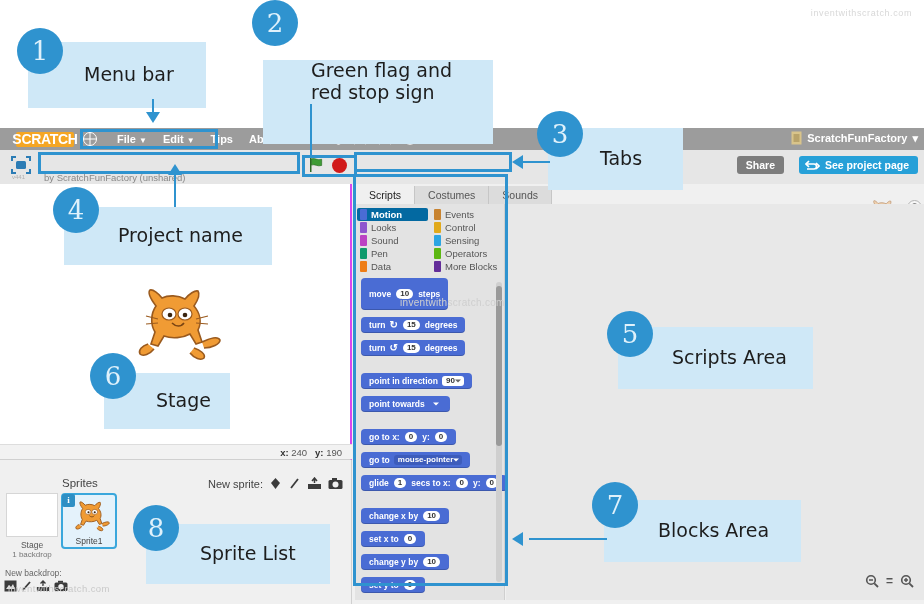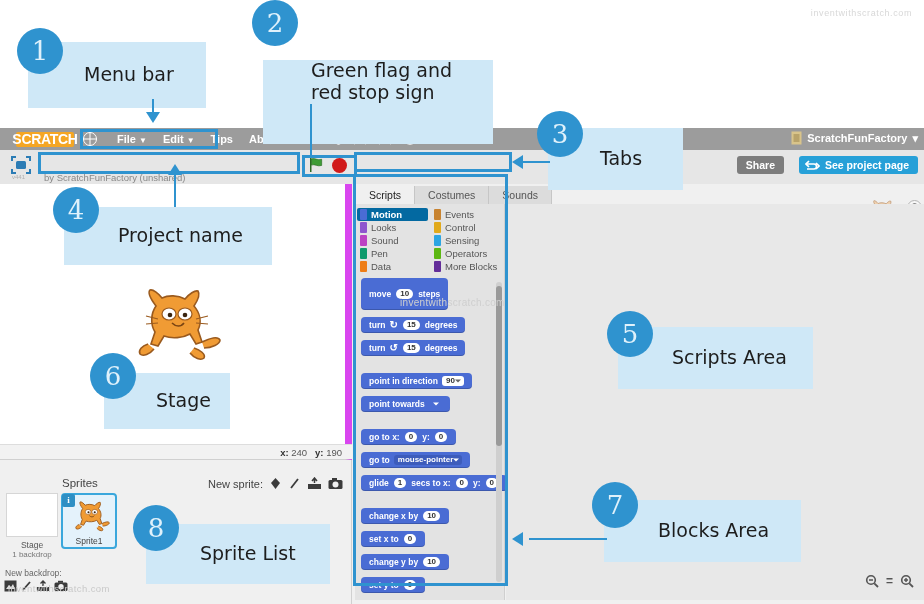--- a/index.html
+++ b/index.html
@@ -98,21 +98,21 @@
   .seepage {
     position: absolute; right: 6px; top: 6px;
     background: #26a0d8; color: #fff; font-size: 10.5px; font-weight: bold;
     padding: 3px 9px 3px 6px; border-radius: 3px;
     display: flex; align-items: center; gap: 5px;
   }
 
   
   .stage {
     position: absolute; left: 0; top: 56px; width: 352px; height: 276px;
-    background: #fff; border-right: 7px solid #d946ef; border-bottom: 1px solid #d0d0d0;
+    background: #fff; border-right: 2px solid #d946ef; border-bottom: 1px solid #d0d0d0;
   }
   .stage-coords {
     position: absolute; left: 0; bottom: 0; width: 352px; height: 15px;
     background: #f2f2f2; border-top: 1px solid #ddd;
     font-size: 9.5px; color: #555; text-align: right; padding-right: 10px; line-height: 15px;
   }
   .stage-coords b { color: #333; }
 
   
   .spritepane { position: absolute; left: 0; top: 332px; width: 352px; height: 144px; background: #f0f0f0; border-right: 1px solid #d0d0d0; }

